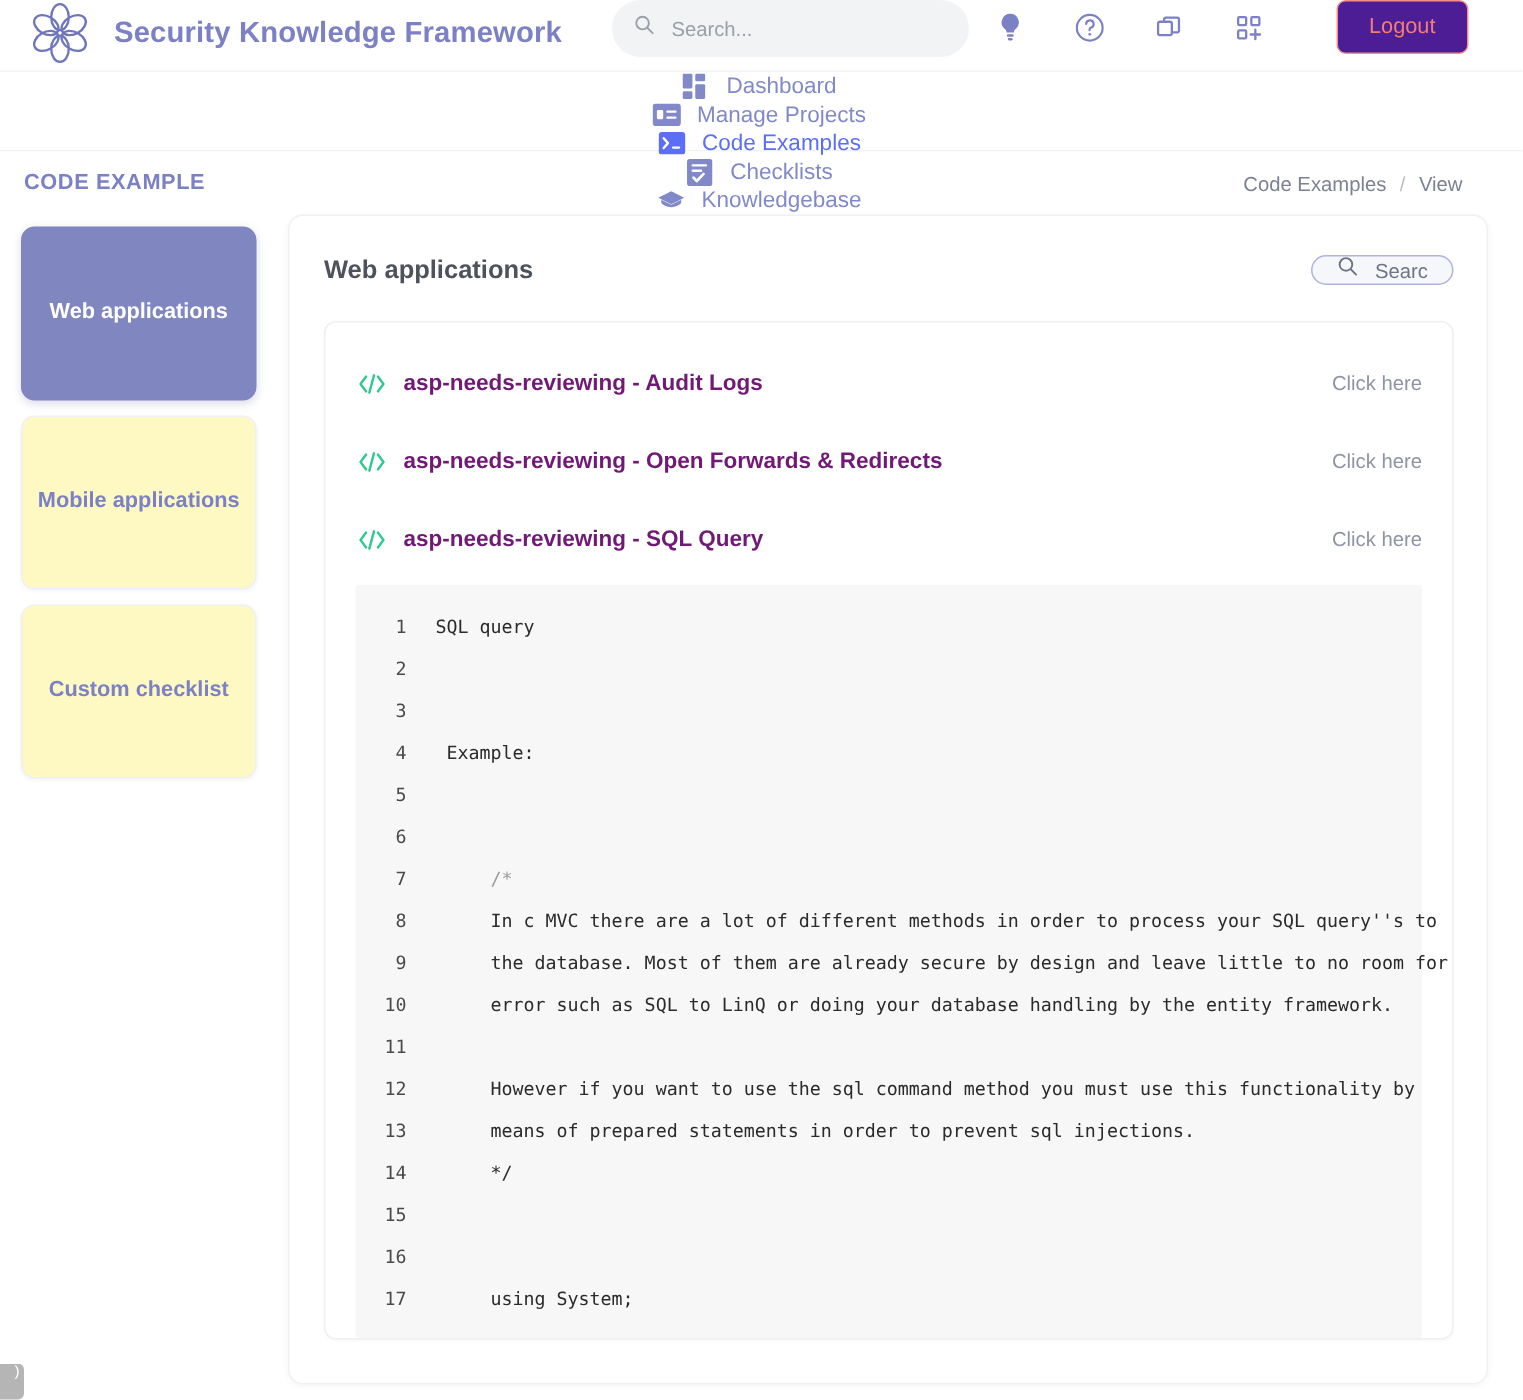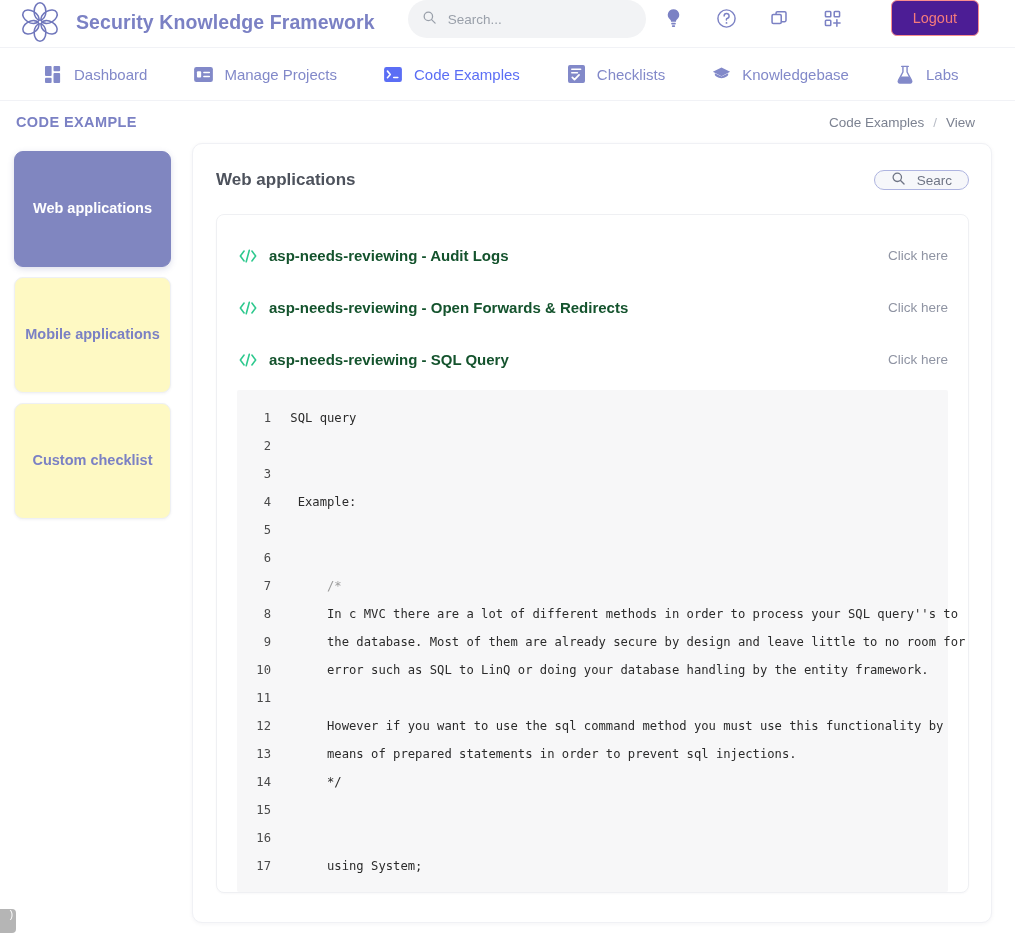--- a/index.html
+++ b/index.html
@@ -77,20 +77,21 @@
 
   
   .navbar {
     height: 53px;
     display: flex;
     align-items: center;
     gap: 0;
     padding-left: 44px;
     border-bottom: 1px solid #f1f2f6;
     background: #fff;
+    flex-direction: column;
   }
   .nav-item {
     display: flex; align-items: center; gap: 11px;
     margin-right: 47px;
     cursor: pointer;
     white-space: nowrap;
   }
   .nav-item .nav-label {
     font-size: 15px;
     color: #8289c9;
@@ -205,21 +206,21 @@
   }
   .code-ico {
     width: 22px; flex: 0 0 22px;
     color: #2ec98e;
     display: flex; align-items: center; justify-content: center;
     margin-right: 10px;
   }
   .code-title {
     font-size: 15px;
     font-weight: 700;
-    color: #14532d;
+    color: #701a75;
     white-space: nowrap;
   }
   .click-here {
     margin-left: auto;
     font-size: 13.5px;
     color: #8f94a3;
     cursor: pointer;
     white-space: nowrap;
   }
 

